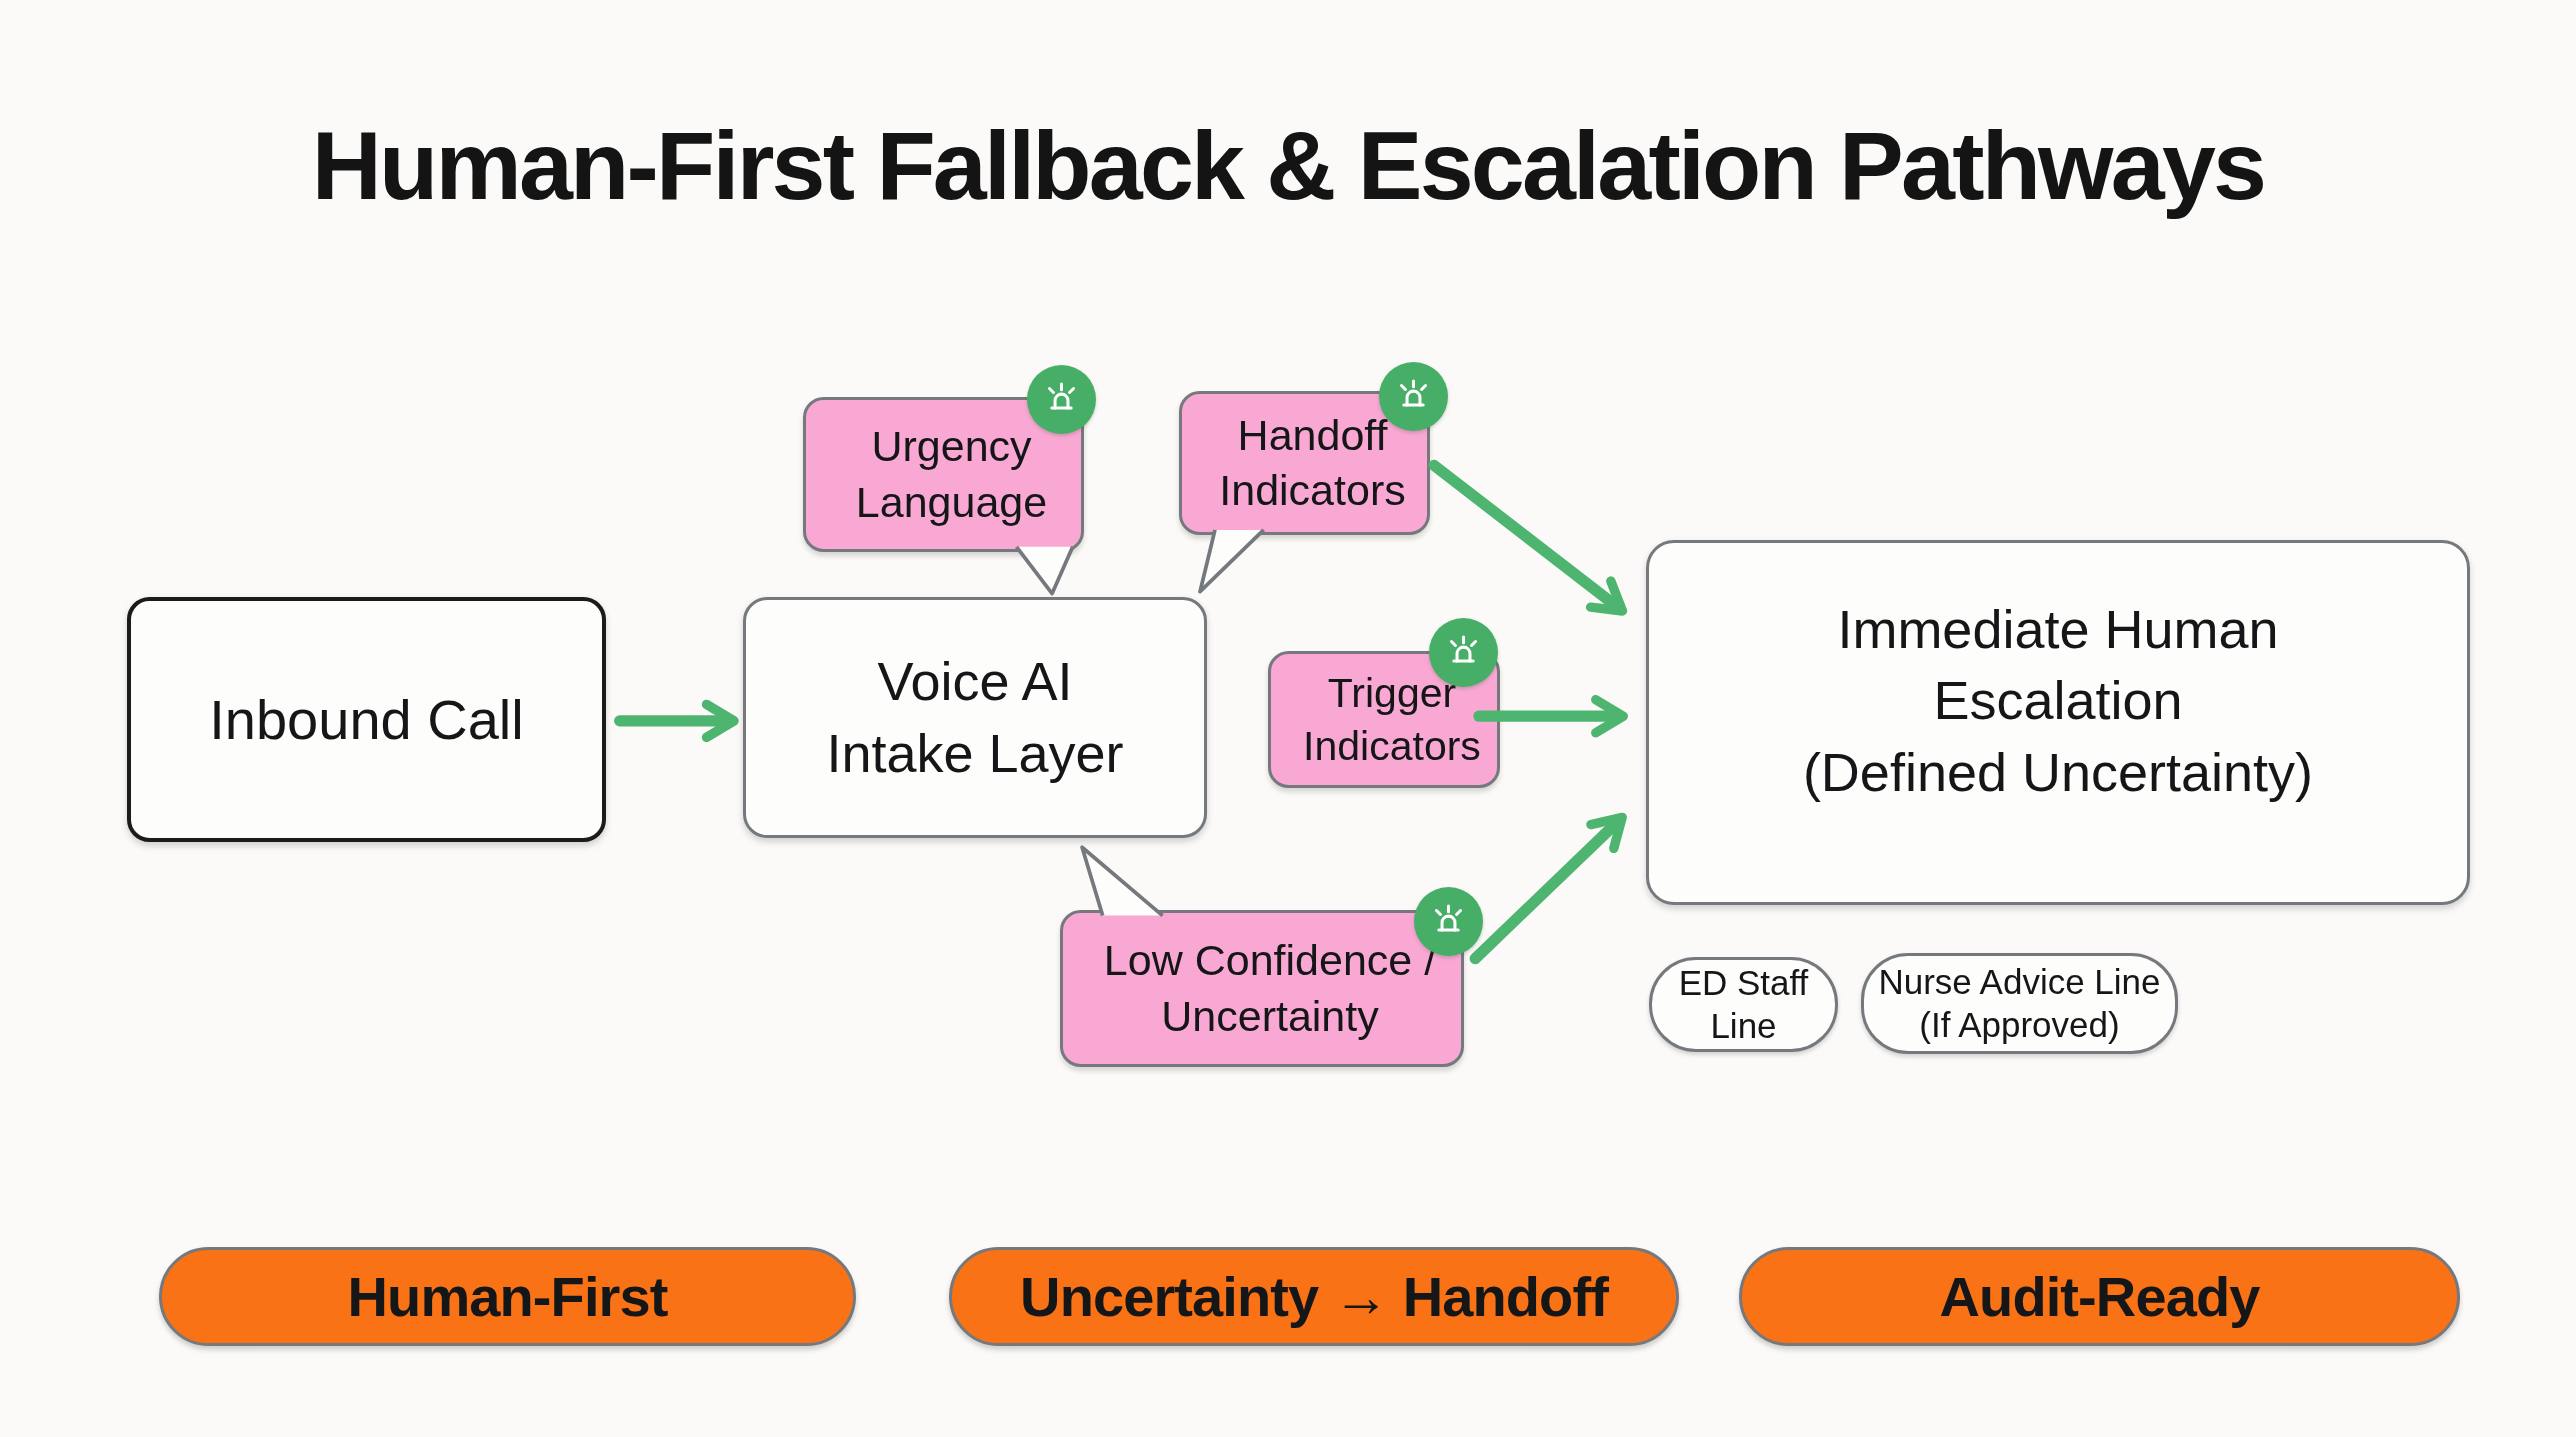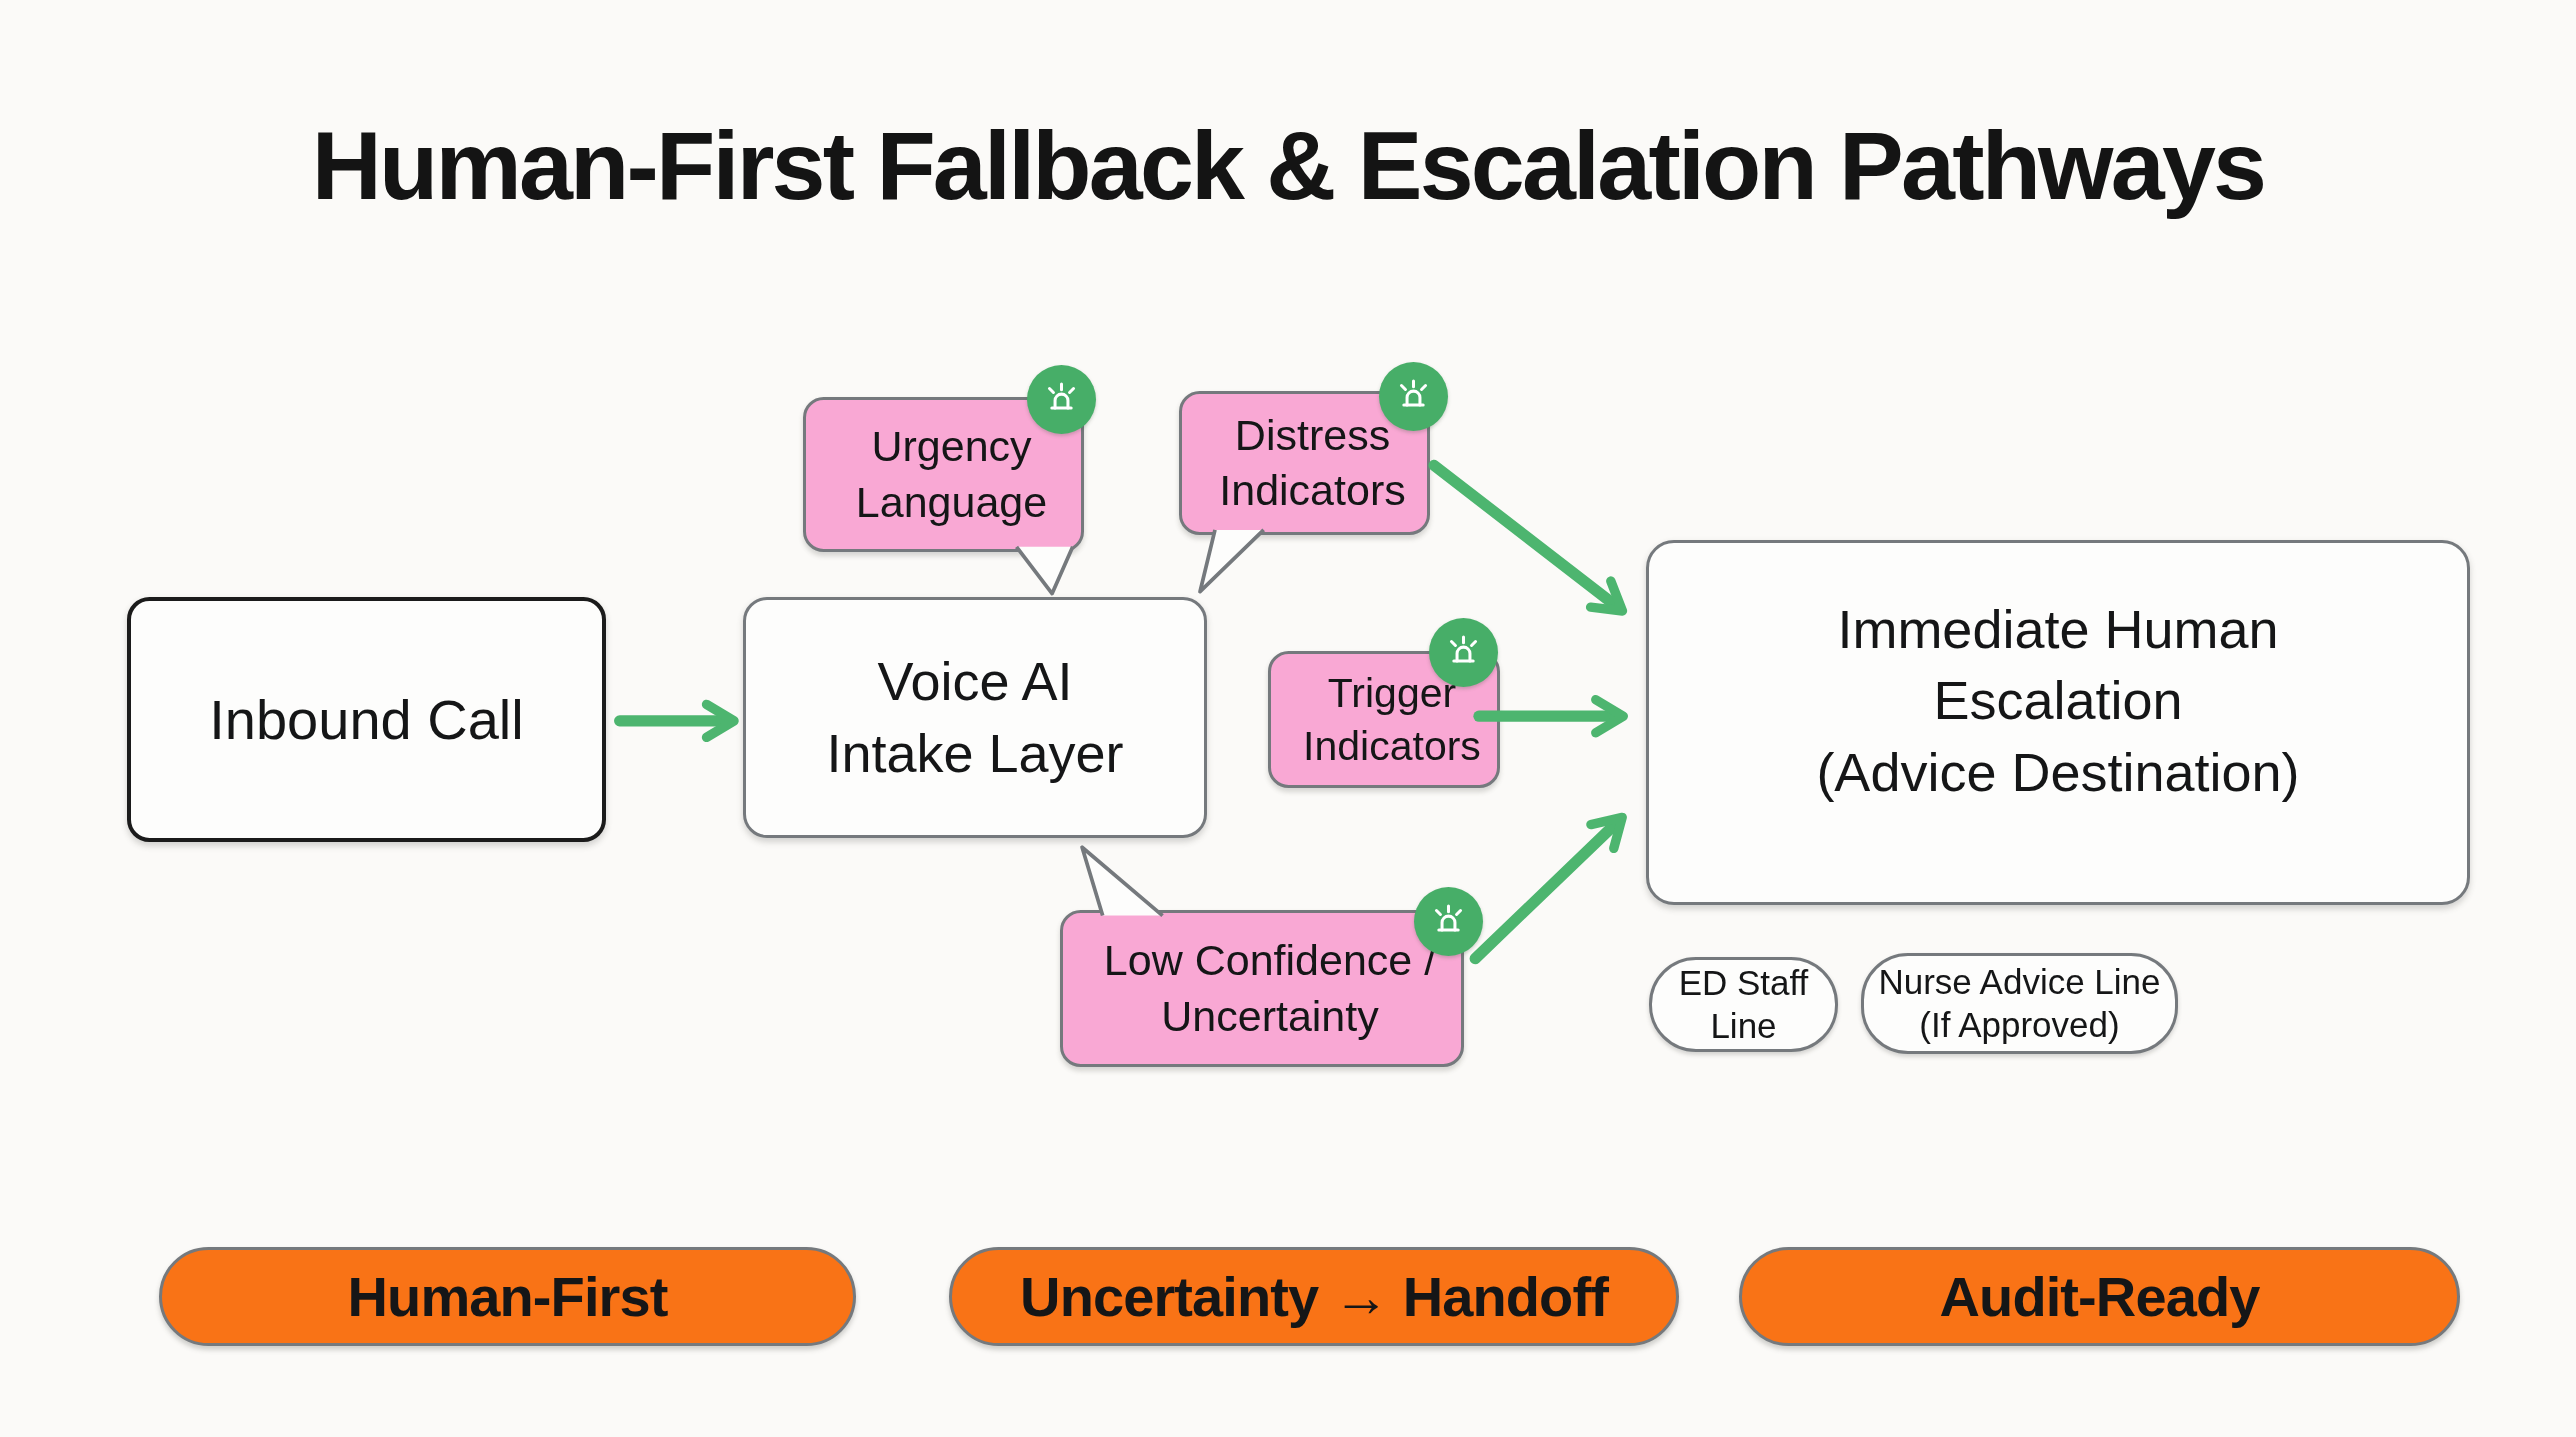--- a/index.html
+++ b/index.html
@@ -83,29 +83,29 @@
   </div>
 
   <div id="voice" class="abs node">
     <div class="l">Voice AI</div>
     <div class="l">Intake Layer</div>
   </div>
 
   <div id="escalation" class="abs node">
     <div class="l">Immediate Human</div>
     <div class="l">Escalation</div>
-    <div class="l">(Advice Destination)</div>
+    <div class="l">(Defined Uncertainty)</div>
   </div>
 
   <div id="urgency" class="abs bubble">
     <div class="l">Urgency</div>
     <div class="l">Language</div>
   </div>
   <div id="distress" class="abs bubble">
-    <div class="l">Distress</div>
+    <div class="l">Handoff</div>
     <div class="l">Indicators</div>
   </div>
   <div id="trigger" class="abs bubble">
     <div class="l">Trigger</div>
     <div class="l">Indicators</div>
   </div>
   <div id="lowconf" class="abs bubble">
     <div class="l">Low Confidence /</div>
     <div class="l">Uncertainty</div>
   </div>

